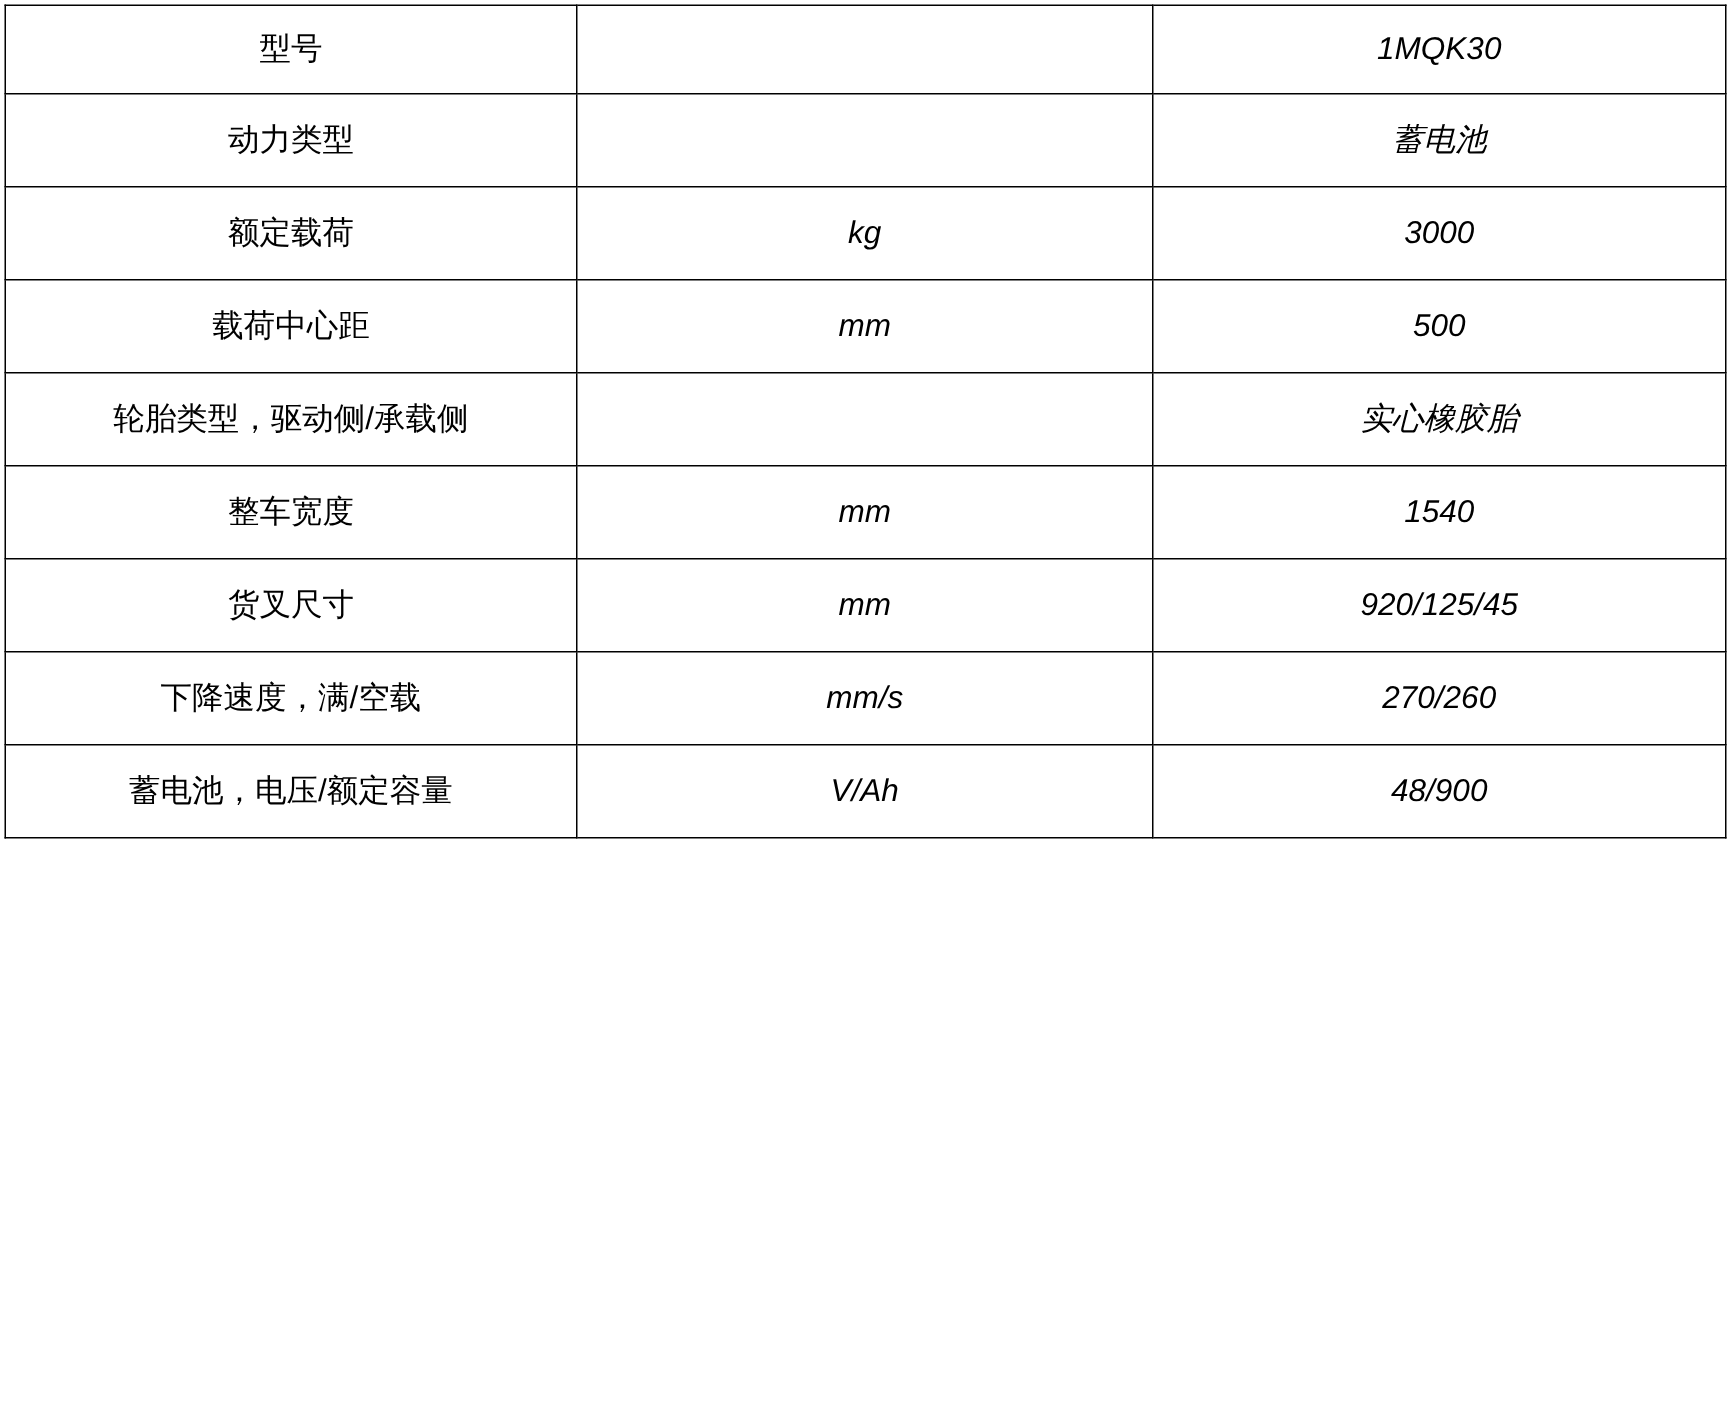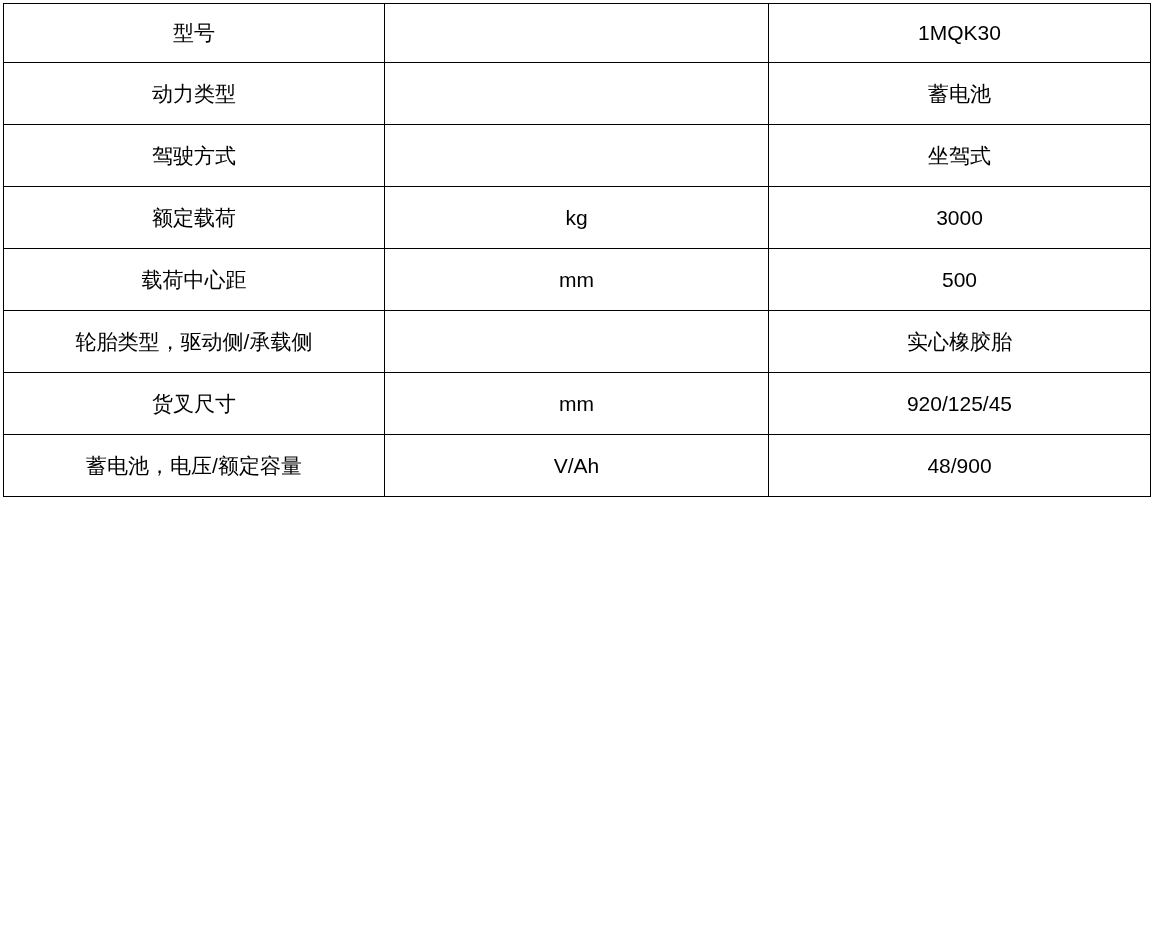--- a/index.html
+++ b/index.html
@@ -33,20 +33,21 @@
     line-height: 1.2;
     padding: 0 6px;
     box-sizing: border-box;
     white-space: nowrap;
   }
   .spec-table tr:first-child td {
     height: 59px;
   }
   .cell-unit, .cell-value {
     font-family: "Liberation Sans", "DejaVu Sans", sans-serif;
+    font-style: italic;
   }
 </style>
 </head>
 <body>
 
 <table class="spec-table">
   <colgroup>
     <col class="c1">
       <col class="c2">
       <col class="c3">
@@ -56,43 +57,48 @@
       <td class="cell-name">型号</td>
       <td class="cell-unit"></td>
       <td class="cell-value">1MQK30</td>
     </tr>
     <tr>
       <td class="cell-name">动力类型</td>
       <td class="cell-unit"></td>
       <td class="cell-value">蓄电池</td>
     </tr>
     <tr>
-      <td class="cell-name">驾驶方式</td>
-      <td class="cell-unit"></td>
-      <td class="cell-value">坐驾式</td>
-    </tr>
-    <tr>
       <td class="cell-name">额定载荷</td>
       <td class="cell-unit">kg</td>
       <td class="cell-value">3000</td>
     </tr>
     <tr>
       <td class="cell-name">载荷中心距</td>
       <td class="cell-unit">mm</td>
       <td class="cell-value">500</td>
     </tr>
     <tr>
       <td class="cell-name">轮胎类型，驱动侧/承载侧</td>
       <td class="cell-unit"></td>
       <td class="cell-value">实心橡胶胎</td>
     </tr>
     <tr>
+      <td class="cell-name">整车宽度</td>
+      <td class="cell-unit">mm</td>
+      <td class="cell-value">1540</td>
+    </tr>
+    <tr>
       <td class="cell-name">货叉尺寸</td>
       <td class="cell-unit">mm</td>
       <td class="cell-value">920/125/45</td>
+    </tr>
+    <tr>
+      <td class="cell-name">下降速度，满/空载</td>
+      <td class="cell-unit">mm/s</td>
+      <td class="cell-value">270/260</td>
     </tr>
     <tr>
       <td class="cell-name">蓄电池，电压/额定容量</td>
       <td class="cell-unit">V/Ah</td>
       <td class="cell-value">48/900</td>
     </tr>
   </tbody>
 </table>
 
 </body></html>

